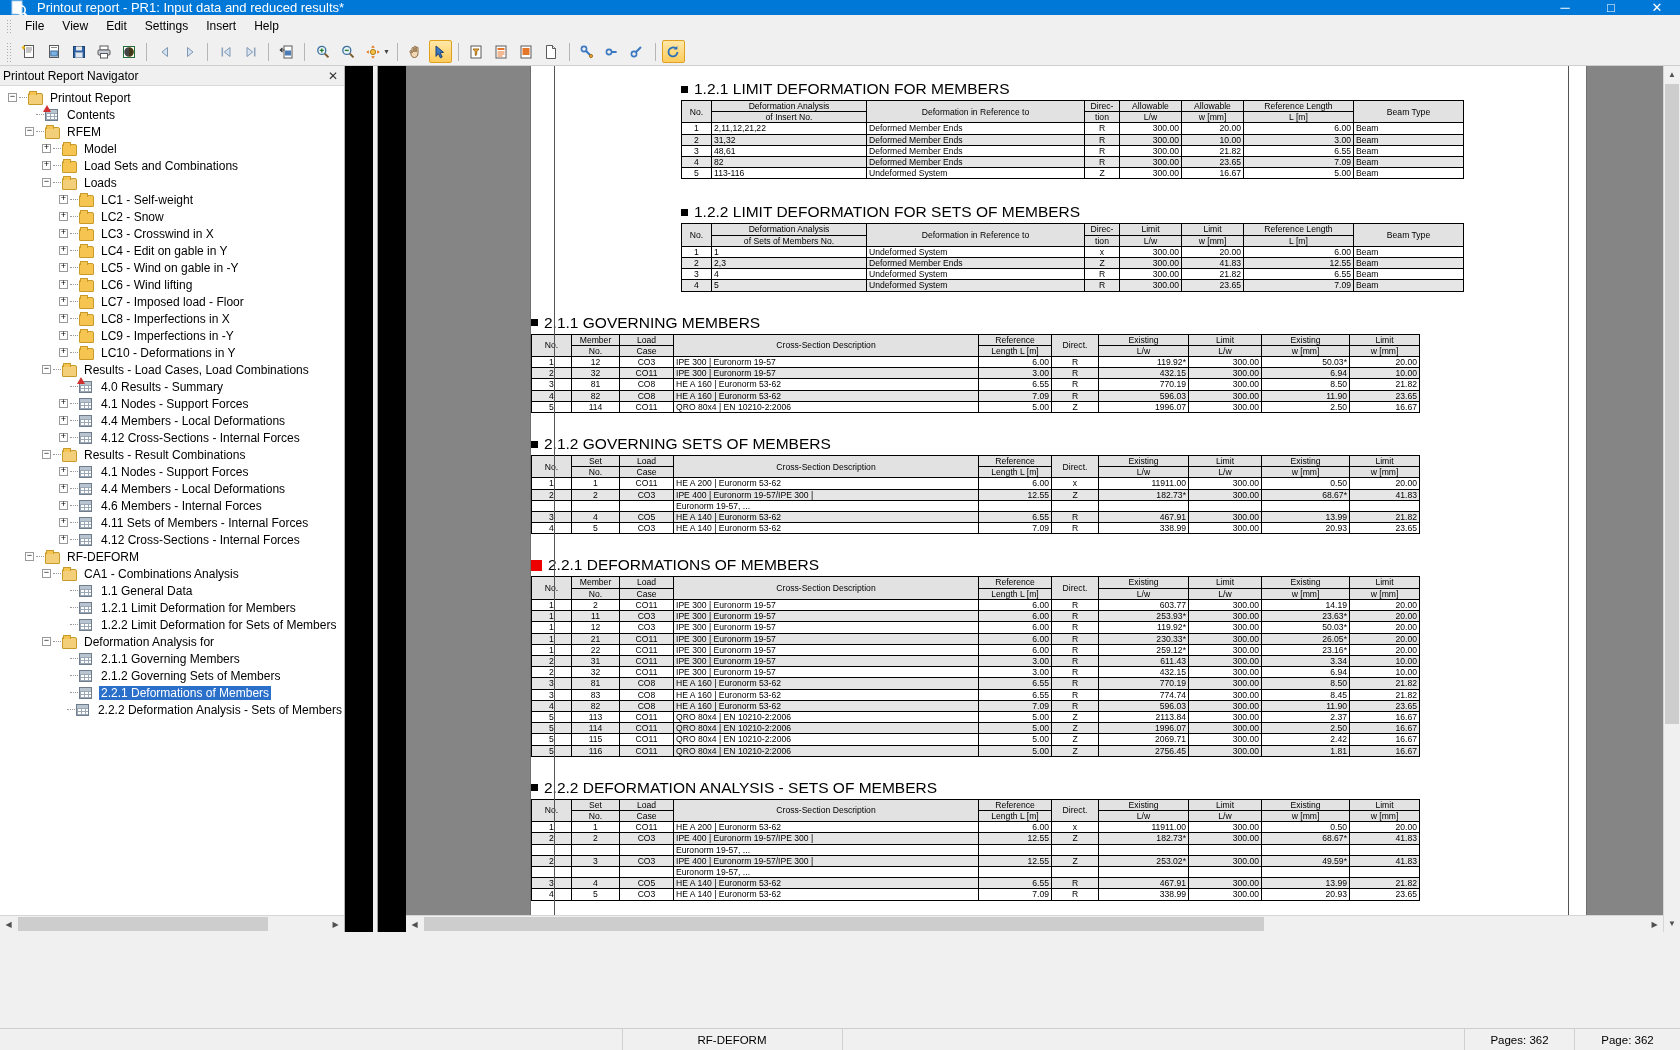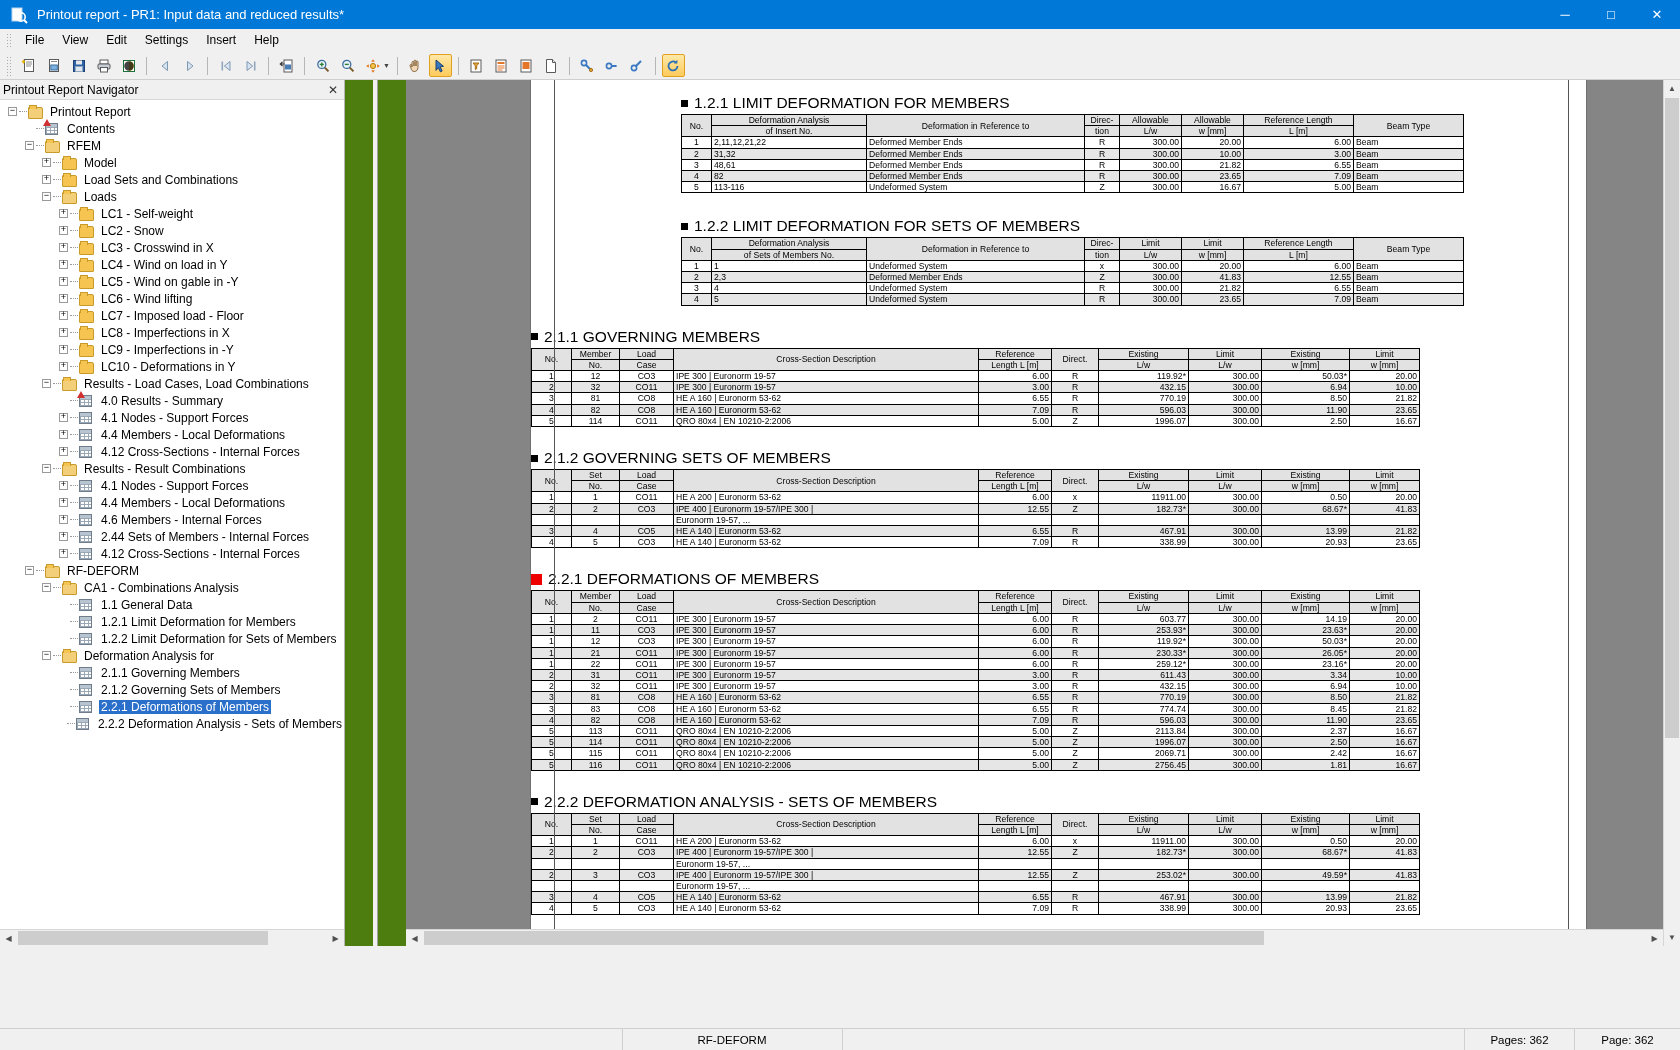--- a/index.html
+++ b/index.html
@@ -5,21 +5,21 @@
   * { box-sizing: border-box; }
   html, body {
     margin: 0; padding: 0;
     width: 1680px; height: 1050px;
     overflow: hidden;
     font-family: "Liberation Sans", sans-serif;
     background: #f0f0f0;
   }
   
   #titlebar {
-    height: 29px; background: #0078d7; color: #fff;
+    height: 15px; background: #0078d7; color: #fff;
     display: flex; align-items: center;
     font-size: 13px; position: relative;
   }
   #titlebar .app-icon {
     width: 18px; height: 18px; margin: 0 9px 0 10px;
     position: relative; flex: 0 0 auto;
   }
   #titlebar .app-icon svg { display:block; }
   #titlebar .title-text { flex: 1 1 auto; white-space: nowrap; }
   .win-btns { display: flex; height: 31px; }
@@ -44,21 +44,21 @@
     background-size: 3px 3px; opacity:.8; }
   .tb-btn {
     width: 23px; height: 23px; margin: 0 1px;
     display:flex; align-items:center; justify-content:center;
     border: 1px solid transparent; border-radius: 2px;
   }
   .tb-btn.active { border-color:#e0a020; background: linear-gradient(#ffe8a8,#ffcb5c); }
   .tb-sep { width:1px; height:18px; background:#b6b6b6; margin:0 5px; }
   .tb-arrow { font-size:7px; color:#444; margin-left:-2px; margin-right:2px;}
   
-  #main { display: flex; height: 866px; background:#4d7c0f;gap:28px; }
+  #main { display: flex; height: 866px; background:#000000;gap:28px; }
   
   #nav-panel { width: 345px; background:#fff; display:flex; flex-direction:column;
      border-right: 1px solid #b5b5b5; }
   #nav-header {
     height: 20px; background:#f0f0f0; font-size: 12px; color:#000;
     display:flex; align-items:center; padding: 0 4px 0 3px;
     border-bottom:1px solid #d8d8d8;
   }
   #nav-header .nh-title { flex:1 1 auto; }
   #nav-header .nh-close { width:14px; text-align:center; font-size:12px; color:#333; }
@@ -435,21 +435,21 @@
           </span>
           <span class="lbl">LC3 - Crosswind in X</span>
         </div>
         <div class="tnode">
           <span class="ind" style="width: 59px;"></span>
           <span class="exp">+</span>
           <span class="dotted"></span>
           <span class="ico">
             <span class="folder" style="margin-top:2px;display:block;"></span>
           </span>
-          <span class="lbl">LC4 - Wind on load in Y</span>
+          <span class="lbl">LC4 - Edit on gable in Y</span>
         </div>
         <div class="tnode">
           <span class="ind" style="width: 59px;"></span>
           <span class="exp">+</span>
           <span class="dotted"></span>
           <span class="ico">
             <span class="folder" style="margin-top:2px;display:block;"></span>
           </span>
           <span class="lbl">LC5 - Wind on gable in -Y</span>
         </div>
@@ -580,21 +580,21 @@
           </span>
           <span class="lbl">4.6 Members - Internal Forces</span>
         </div>
         <div class="tnode">
           <span class="ind" style="width: 59px;"></span>
           <span class="exp">+</span>
           <span class="dotted"></span>
           <span class="ico" style="position: relative;">
             <span class="gridico" style="margin-top:1px;display:block;"></span>
           </span>
-          <span class="lbl">2.44 Sets of Members - Internal Forces</span>
+          <span class="lbl">4.11 Sets of Members - Internal Forces</span>
         </div>
         <div class="tnode">
           <span class="ind" style="width: 59px;"></span>
           <span class="exp">+</span>
           <span class="dotted"></span>
           <span class="ico" style="position: relative;">
             <span class="gridico" style="margin-top:1px;display:block;"></span>
           </span>
           <span class="lbl">4.12 Cross-Sections - Internal Forces</span>
         </div>

